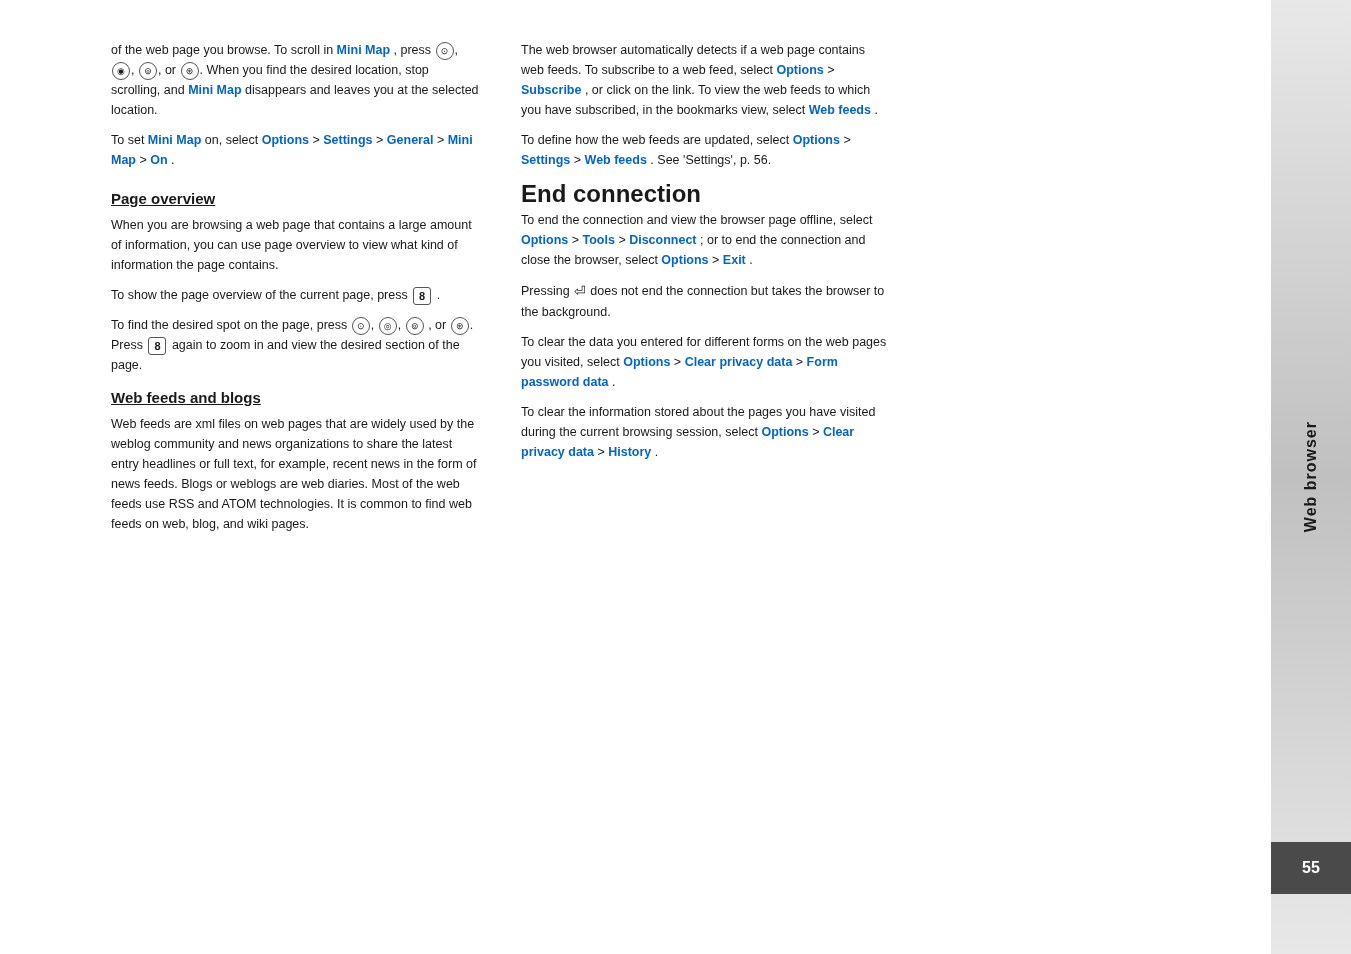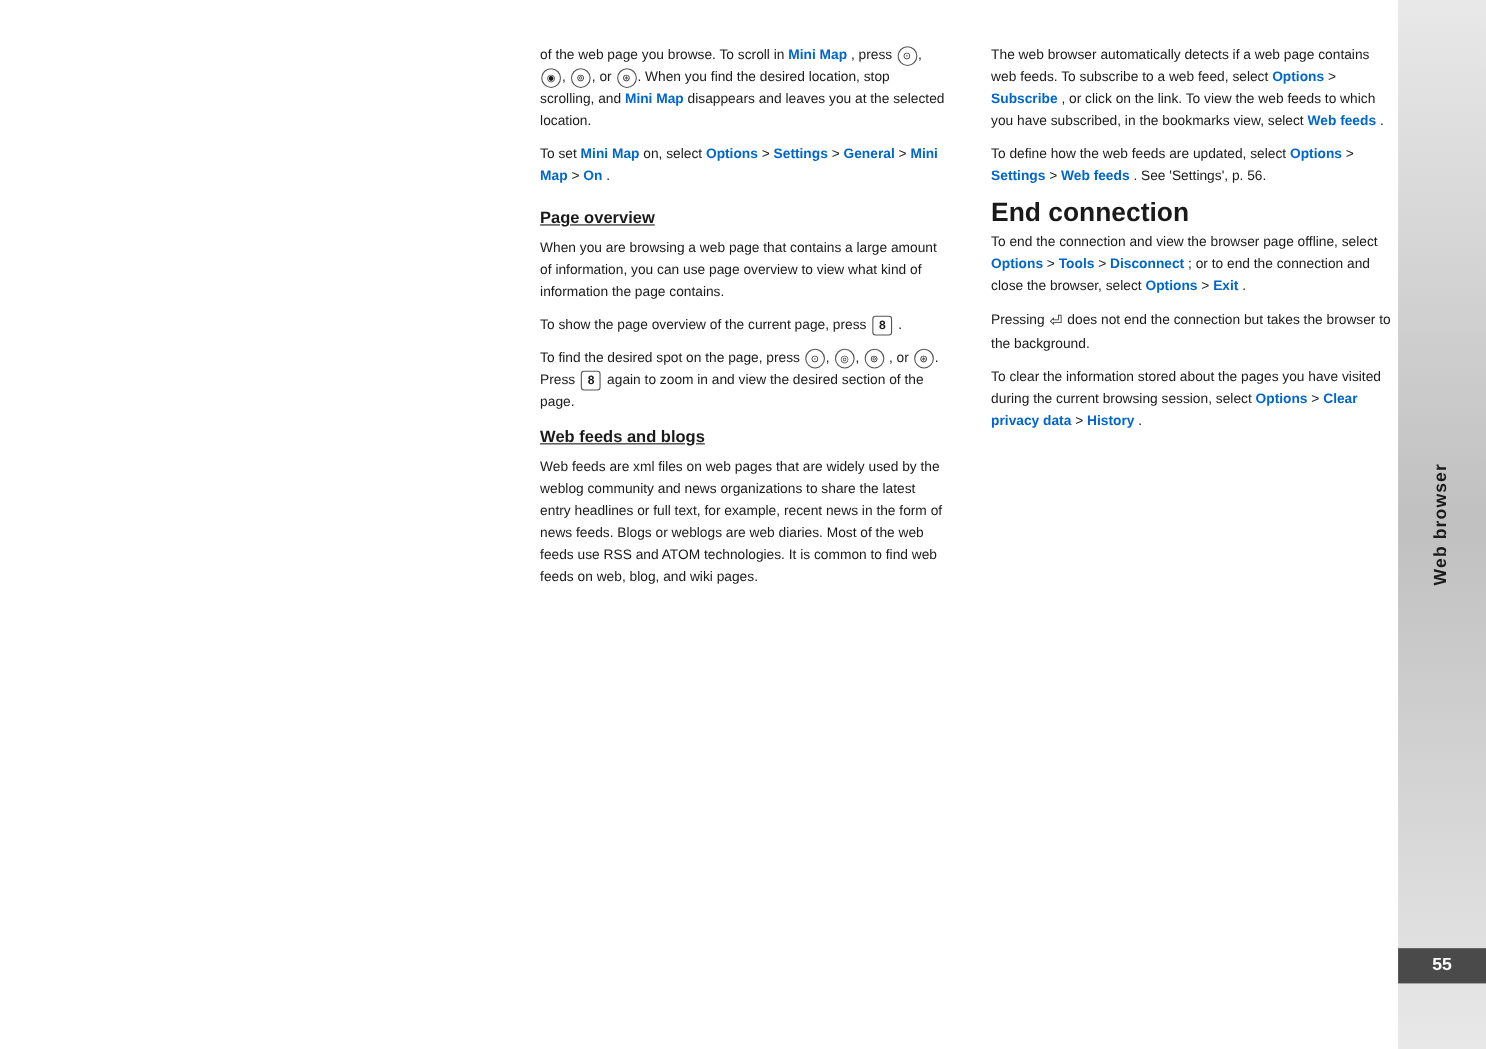--- a/index.html
+++ b/index.html
@@ -18,24 +18,23 @@
     .page-container {
       width: 1351px;
       height: 954px;
       background: #ffffff;
       position: relative;
       display: flex;
     }
 
     .main-content {
       flex: 1;
-      padding: 40px 0 40px 72px;
+      padding: 40px 0 40px 111px;
       display: flex;
       flex-direction: column;
-      align-items: flex-end;
     }
 
     .two-column {
       display: flex;
       gap: 40px;
       flex: 1;
     }
 
     .left-column {
       flex: 1;
@@ -63,21 +62,21 @@
       font-weight: bold;
       color: #1a1a1a;
       letter-spacing: 1px;
     }
 
     .page-number-box {
       position: absolute;
       bottom: 60px;
       right: 0;
       width: 80px;
-      height: 32px;
+      height: 52px;
       background: #4a4a4a;
       display: flex;
       align-items: center;
       justify-content: center;
     }
 
     .page-number {
       color: #ffffff;
       font-size: 16px;
       font-weight: bold;
@@ -258,20 +257,29 @@
           <span>.</span>
         </p>
 
         <p>
           <span>Pressing </span>
           <span class="back-icon">⏎</span>
           <span> does not end the connection but takes the browser to the background.</span>
         </p>
 
 
+        <p>
+          <span>To clear the data you entered for different forms on the web pages you visited, select</span>
+          <a class="blue-link">Options</a>
+          <span> &gt; </span>
+          <a class="blue-link">Clear privacy data</a>
+          <span> &gt; </span>
+          <a class="blue-link">Form password data</a>
+          <span>.</span>
+        </p>
 
         <p>
           <span>To clear the information stored about the pages you have visited during the current browsing session, select</span>
           <a class="blue-link">Options</a>
           <span> &gt; </span>
           <a class="blue-link">Clear privacy data</a>
           <span> &gt; </span>
           <a class="blue-link">History</a>
           <span>.</span>
         </p>

